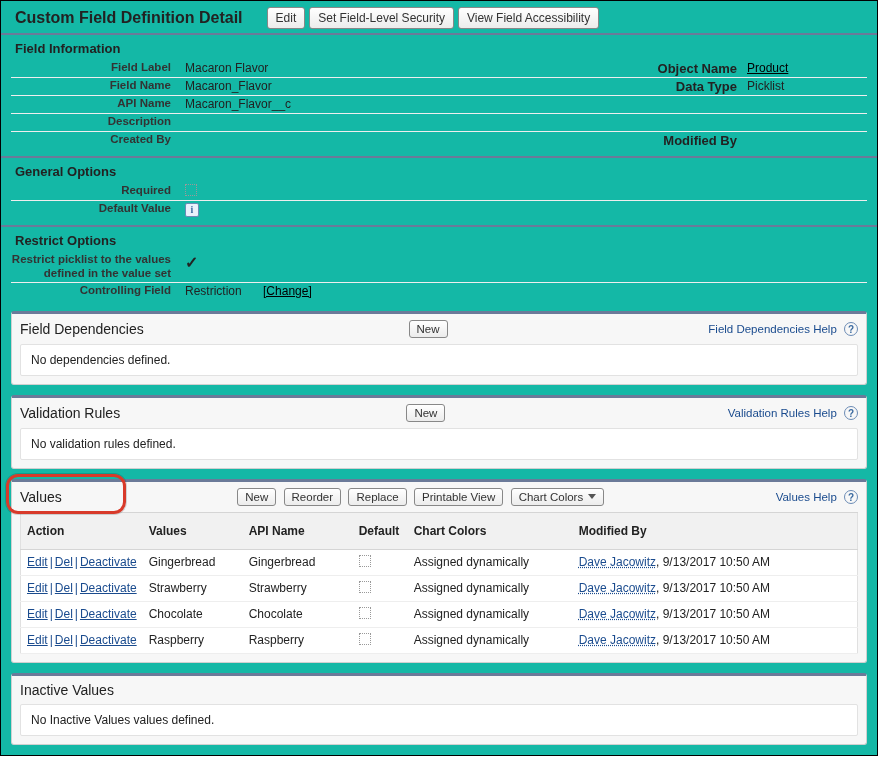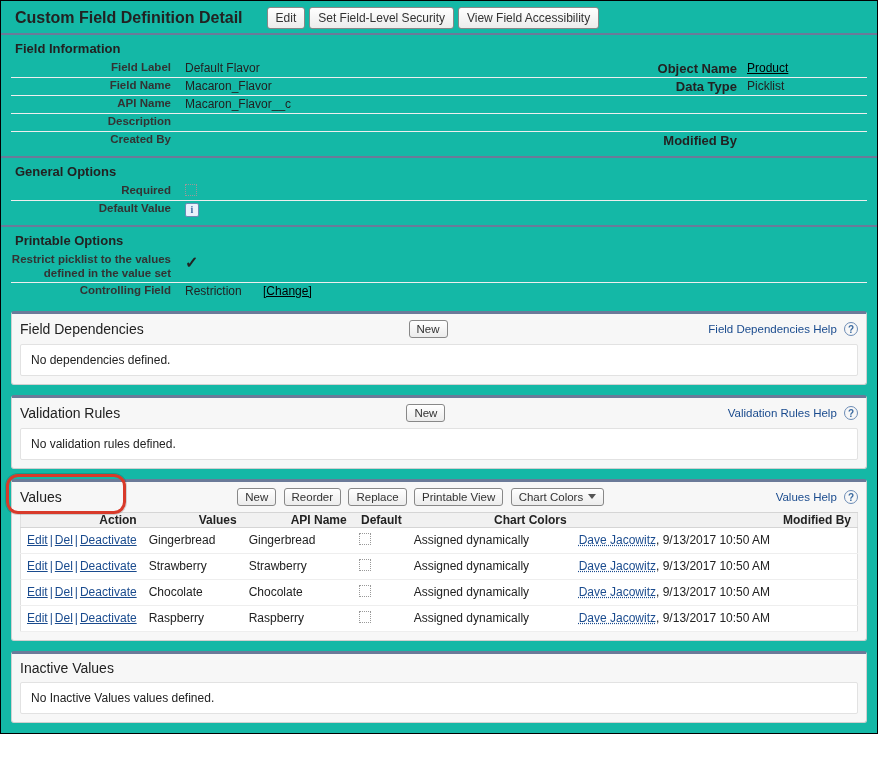--- a/index.html
+++ b/index.html
@@ -28,21 +28,21 @@
   .panel-header { display:flex; align-items:center; padding:6px 8px; }
   .panel-title { font-size:14px; font-weight:normal; flex:0 0 auto; margin-right:8px; }
   .panel-center { flex:1; text-align:center; }
   .panel-right { font-size:11.5px; }
   .help-link { color:#1a4b8e; }
   .help-icon { display:inline-block; width:14px; height:14px; border:1px solid #6b8bb5; border-radius:50%; color:#3b6aa0; font-size:10px; line-height:13px; text-align:center; margin-left:4px; font-weight:bold; }
   .panel-body { background:#fff; border:1px solid #e2e2e2; margin:0 8px 8px 8px; padding:8px 10px; font-size:12px; border-radius:2px; }
   .dropdown-btn { display:inline-flex; align-items:center; }
   .triangle-down { width:0; height:0; border-left:4px solid transparent; border-right:4px solid transparent; border-top:5px solid #555; margin-left:5px; }
   .values-table { width:calc(100% - 16px); margin:0 8px 8px 8px; border-collapse:collapse; font-size:12px; background:#fff; border:1px solid #e0e0e0; }
-  .values-table th { text-align:right; background:#f1f1f1; border-bottom:1px solid #d5d5d5; border-top:1px solid #d5d5d5; padding:0 6px; font-weight:bold; font-size:12px; }
+  .values-table th { text-align:left; background:#f1f1f1; border-bottom:1px solid #d5d5d5; border-top:1px solid #d5d5d5; padding:11px 6px; font-weight:bold; font-size:12px; }
   .values-table td { padding:5px 6px; border-bottom:1px solid #eee; vertical-align:middle; }
   .action-cell a { color:#1a4b8e; }
   .sep { color:#1a4b8e; padding:0 2px; }
   .highlight-ring { position:absolute; border:3px solid #d83a2a; border-radius:12px; pointer-events:none; box-shadow:0 0 0 1px rgba(0,0,0,0.15); }
   .dotted-und { text-decoration: underline dotted; }
   .col-action { width:120px; }
   .col-values { width:100px; }
   .col-api { width:110px; }
   .col-default { width:55px; }
   .col-chart { width:165px; }
@@ -59,21 +59,21 @@
       <button class="btn">Set Field-Level Security</button>
       <button class="btn">View Field Accessibility</button>
     </div>
   </div>
   <div class="hr-heavy"></div>
 
   <div class="section">
     <div class="section-head">Field Information</div>
     <div class="kv-row">
       <div class="kv-label">Field Label</div>
-      <div class="kv-val">Default Flavor</div>
+      <div class="kv-val">Macaron Flavor</div>
       <div class="kv-label2">Object Name</div>
       <div class="kv-val2"><a class="link-und">Product</a></div>
     </div>
     <div class="kv-row">
       <div class="kv-label">Field Name</div>
       <div class="kv-val">Macaron_Flavor</div>
       <div class="kv-label2">Data Type</div>
       <div class="kv-val2">Picklist</div>
     </div>
     <div class="kv-row">
@@ -102,21 +102,21 @@
     </div>
     <div class="kv-row">
       <div class="kv-label">Default Value</div>
       <div class="kv-val"><span class="info-box">i</span></div>
     </div>
   </div>
 
   <div class="hr-heavy" style="margin-top:6px"></div>
 
   <div class="section">
-    <div class="section-head">Printable Options</div>
+    <div class="section-head">Restrict Options</div>
     <div class="kv-row">
       <div class="kv-label" style="line-height:1.2">Restrict picklist to the values defined in the value set</div>
       <div class="kv-val"><span class="checkmark">✓</span></div>
     </div>
     <div class="kv-row">
       <div class="kv-label">Controlling Field</div>
       <div class="kv-val">
         <span>Restriction</span>
         <a class="link-und" style="margin-left:18px">[Change]</a>
       </div>

